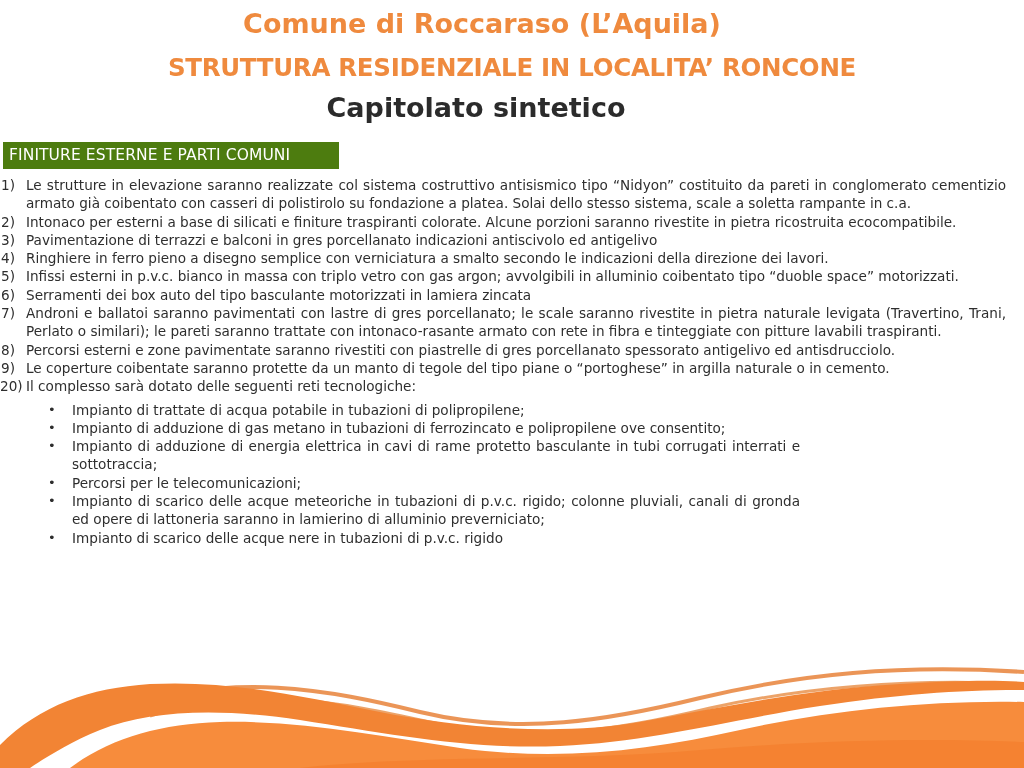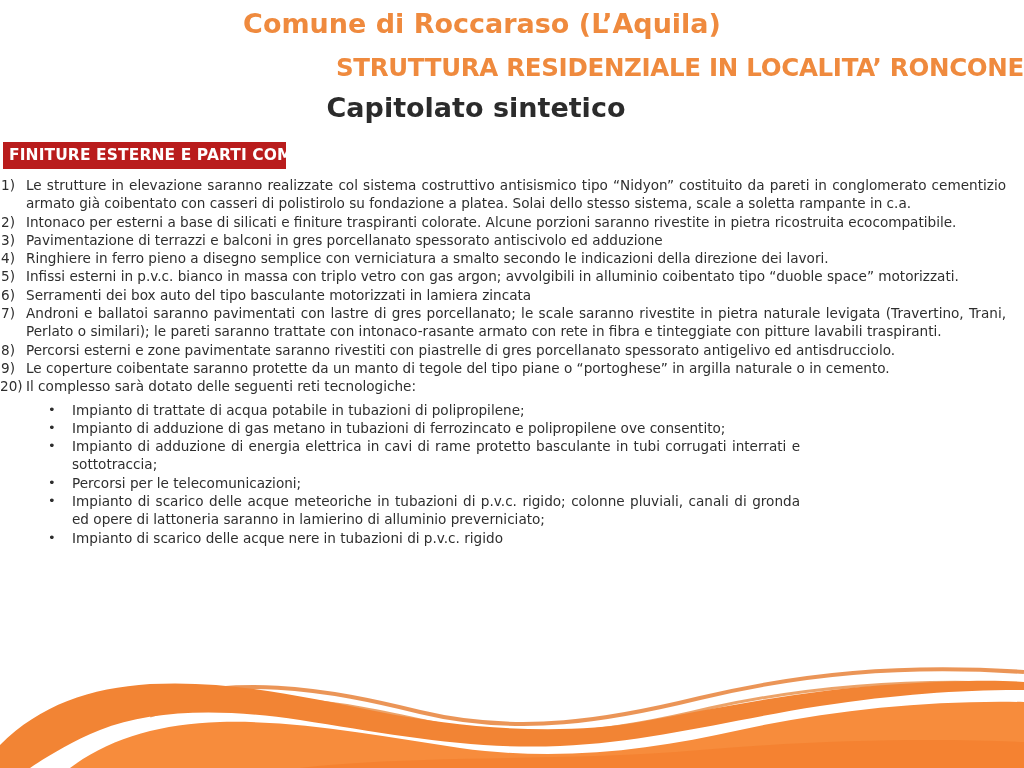--- a/index.html
+++ b/index.html
@@ -9,32 +9,32 @@
     font-family:"DejaVu Sans", sans-serif;
     color:#2d2d2d;
   }
   .header { position:absolute; left:0; top:0; width:1024px; text-align:center; }
   .title1 {
     position:absolute; top:8px; left:0; width:964px; text-align:center;
     font-size:27px; font-weight:bold; color:#ef8a3e; letter-spacing:0px;
     font-family:"DejaVu Sans", sans-serif;
   }
   .title2 {
-    position:absolute; top:53px; left:0; width:1024px; text-align:right;
+    position:absolute; top:53px; left:0; width:1024px; text-align:center;
     font-size:24.5px; font-weight:bold; color:#ef8a3e; letter-spacing:-0.3px;
     font-family:"DejaVu Sans", sans-serif;
   }
   .title3 {
     position:absolute; top:92px; left:0; width:952px; text-align:center;
     font-size:27px; font-weight:bold; color:#2b2b2b;
     font-family:"DejaVu Sans", sans-serif;
   }
   .section-badge {
-    position:absolute; left:3px; top:142px; height:27px; width:283px;
-    background:#b91c1c; color:#ffffff; font-weight:bold;
+    position:absolute; left:3px; top:142px; height:27px; width:336px;
+    background:#4d7c0f; color:#ffffff; font-weight:normal;
     font-size:15.5px; line-height:27px; padding-left:6px; box-sizing:border-box;
     letter-spacing:0.1px; white-space:nowrap;
   }
   .content {
     position:absolute; left:0; top:176px; width:1024px;
     font-size:13.6px; line-height:18.3px; color:#2e2e2e;
   }
   .item { position:relative; padding-left:26px; padding-right:18px; }
   .item .num { position:absolute; left:1px; top:0; }
   .item .txt { display:block; text-align:justify; text-align-last:left; }
@@ -60,21 +60,21 @@
   <div class="item">
     <span class="num">1)</span>
     <span class="txt">Le strutture in elevazione saranno realizzate col sistema costruttivo antisismico tipo “Nidyon” costituito da pareti in conglomerato cementizio armato già coibentato con casseri di polistirolo su fondazione a platea. Solai dello stesso sistema, scale a soletta rampante in c.a.</span>
   </div>
   <div class="item">
     <span class="num">2)</span>
     <span class="txt">Intonaco per esterni a base di silicati e finiture traspiranti colorate. Alcune porzioni saranno rivestite in pietra ricostruita ecocompatibile.</span>
   </div>
   <div class="item nojust">
     <span class="num">3)</span>
-    <span class="txt">Pavimentazione di terrazzi e balconi in gres porcellanato spessorato antiscivolo ed adduzione</span>
+    <span class="txt">Pavimentazione di terrazzi e balconi in gres porcellanato indicazioni antiscivolo ed antigelivo</span>
   </div>
   <div class="item nojust">
     <span class="num">4)</span>
     <span class="txt">Ringhiere in ferro pieno a disegno semplice con verniciatura a smalto secondo le indicazioni della direzione dei lavori.</span>
   </div>
   <div class="item">
     <span class="num">5)</span>
     <span class="txt">Infissi esterni in p.v.c. bianco in massa con triplo vetro con gas argon; avvolgibili in alluminio coibentato tipo “duoble space” motorizzati.</span>
   </div>
   <div class="item nojust">

